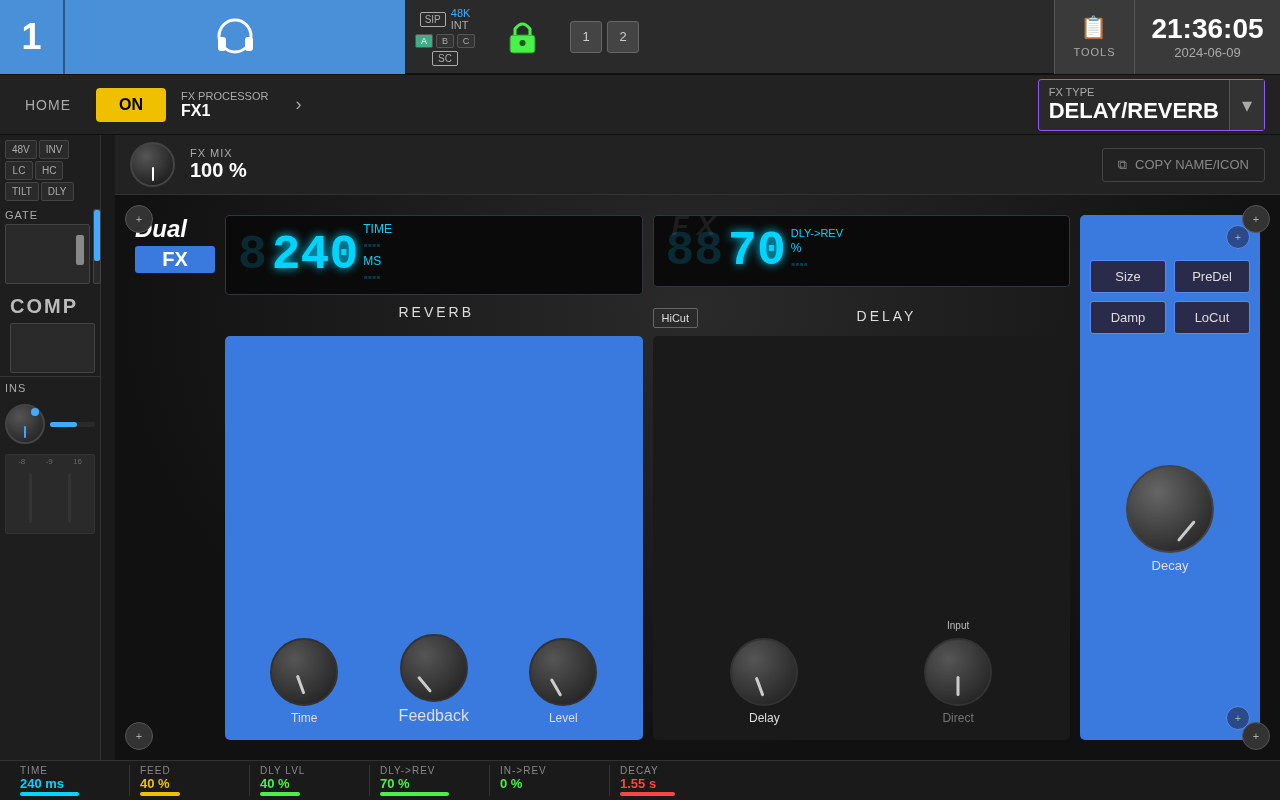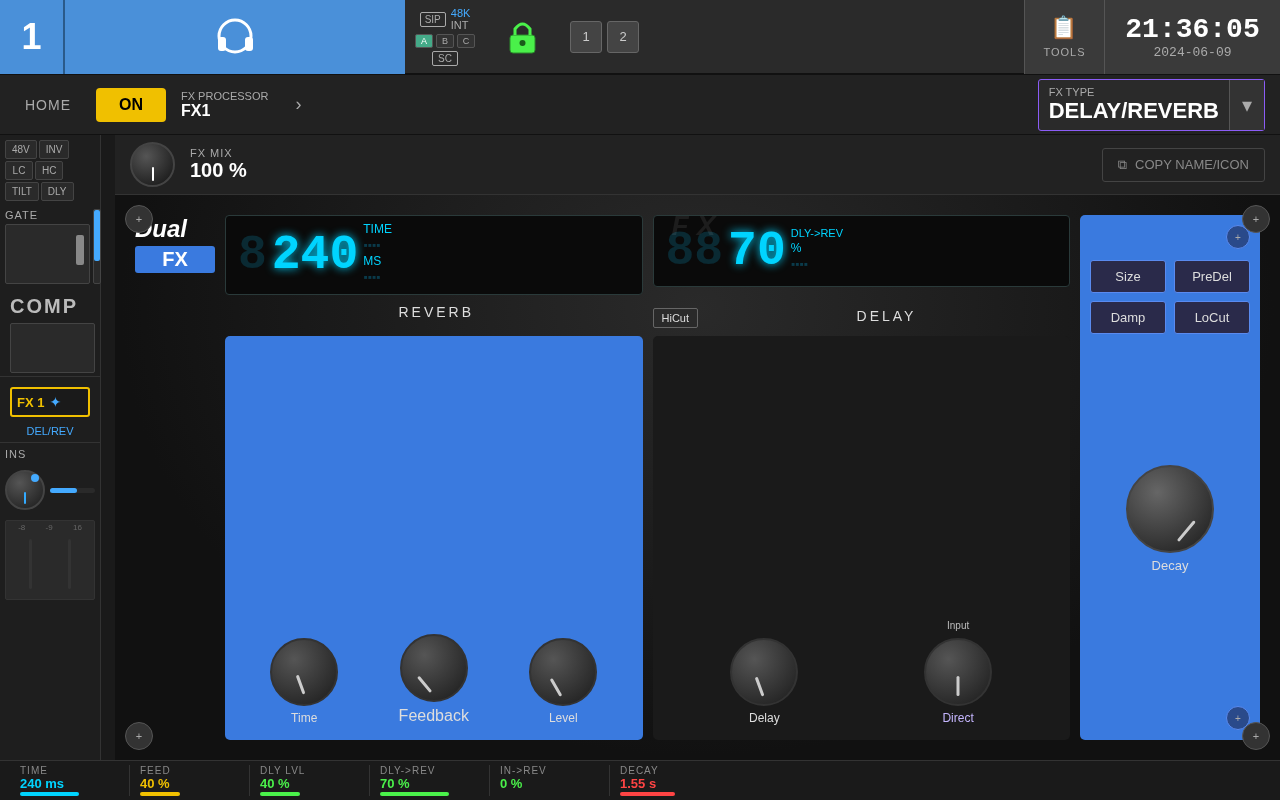--- a/index.html
+++ b/index.html
@@ -113,29 +113,28 @@
       display: flex;
       flex-direction: column;
       align-items: center;
       justify-content: center;
       gap: 5px;
       border-left: 1px solid #555;
     }
     .tools-icon { font-size: 22px; color: #ccc; }
     .tools-label { font-size: 11px; color: #aaa; letter-spacing: 1px; }
     .clock-block {
-      width: 176px;
+      width: 146px;
       height: 75px;
       background: #3a3a3a;
       display: flex;
       flex-direction: column;
       align-items: center;
       justify-content: center;
       border-left: 1px solid #555;
-      font-family: Liberation Mono, monospace;
     }
     .clock-time { font-size: 28px; color: #fff; font-weight: bold; }
     .clock-date { font-size: 13px; color: #aaa; }
 
     
     .second-bar {
       display: flex;
       align-items: center;
       height: 60px;
       background: #222;
@@ -544,27 +543,20 @@
       </div>
     </div>
     <div style="width:8px; background:#2a2a2a; border:1px solid #444; border-radius:2px;">
       <div style="width:6px; height:70%; background:#4af; border-radius:2px; margin:0 auto;"></div>
     </div>
   </div>
   <div style="padding:3px 5px;">
     <div class="comp-text">COMP</div>
     <div class="comp-fader"></div>
   </div>
-  <div style="display:flex; flex-direction:column; padding:5px; gap:3px; border-top:1px solid #333;">
-    <div class="fx1-block">
-      <span class="fx1-label">FX 1</span>
-      <span class="fx1-star">✦</span>
-    </div>
-    <div style="text-align:center; font-size:11px; color:#4af;">DEL/REV</div>
-  </div>
   <div class="ins-label">INS</div>
   <div style="display:flex; align-items:center; padding:5px; gap:5px;">
     <div style="width:40px; height:40px; background:radial-gradient(circle at 35% 30%, #555, #1a1a1a); border-radius:50%; border:2px solid #444; position:relative;">
       <div style="position:absolute; bottom:4px; left:50%; transform:translateX(-50%); width:2px; height:12px; background:#3af; border-radius:2px;"></div>
       <div style="position:absolute; top:2px; right:4px; width:8px; height:8px; background:#4af; border-radius:50%;"></div>
     </div>
     <div style="flex:1; height:5px; background:#2a2a2a; border-radius:3px; position:relative;">
       <div style="width:60%; height:100%; background:#4af; border-radius:3px;"></div>
     </div>
   </div>
@@ -682,21 +674,21 @@
                 <div style="position:absolute; width:3px; height:20px; background:#ccc; border-radius:2px; bottom:8px; left:48%; transform:translateX(-50%) rotate(-20deg); transform-origin:bottom center;"></div>
               </div>
               <span style="font-size:12px; color:#ddd;">Delay</span>
             </div>
 
             <div style="display:flex; flex-direction:column; align-items:center; gap:5px;">
               <div style="font-size:10px; color:#bbb; margin-bottom:2px;">Input</div>
               <div style="width:68px; height:68px; border-radius:50%; background:radial-gradient(circle at 35% 30%, #555, #1a1a1a); border:2px solid #333; position:relative;">
                 <div style="position:absolute; width:3px; height:20px; background:#ccc; border-radius:2px; bottom:8px; left:50%; transform:translateX(-50%) rotate(0deg); transform-origin:bottom center;"></div>
               </div>
-              <span style="font-size:12px; color:#c4b5fd;">Direct</span>
+              <span style="font-size:12px; color:#737373;">Direct</span>
             </div>
           </div>
         </div>
       </div>
 
       <div style="width:180px; background:#3a7adf; border-radius:5px; padding:10px; display:flex; flex-direction:column; gap:8px; flex-shrink:0;">
         <div style="display:flex; justify-content:space-between; margin-bottom:3px;">
           <div></div>
           <div style="width:24px; height:24px; background:#2a4a8a; border:1px solid #5a8aef; border-radius:50%; display:flex; align-items:center; justify-content:center; font-size:10px; color:#aaa;">+</div>
         </div>

